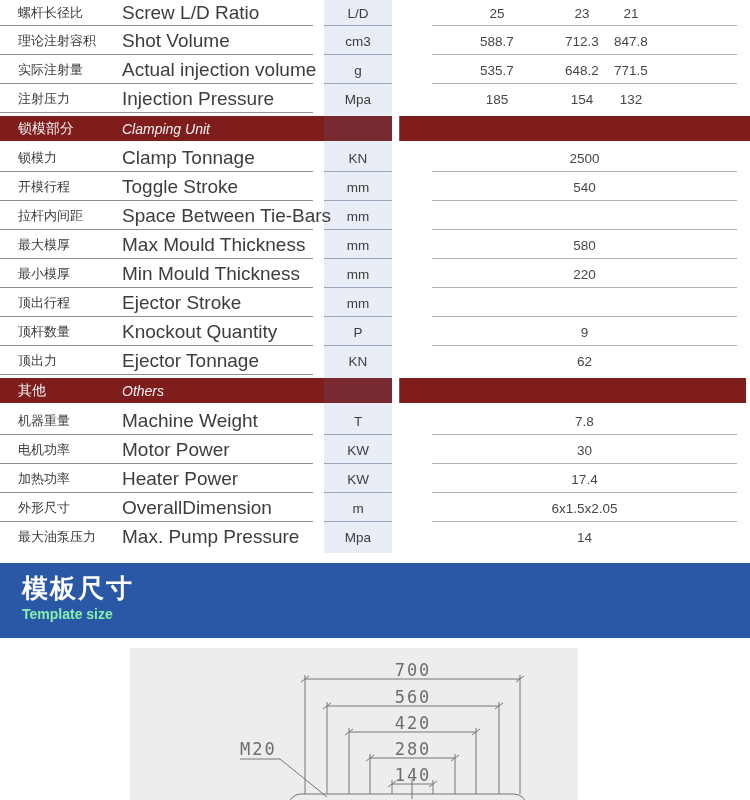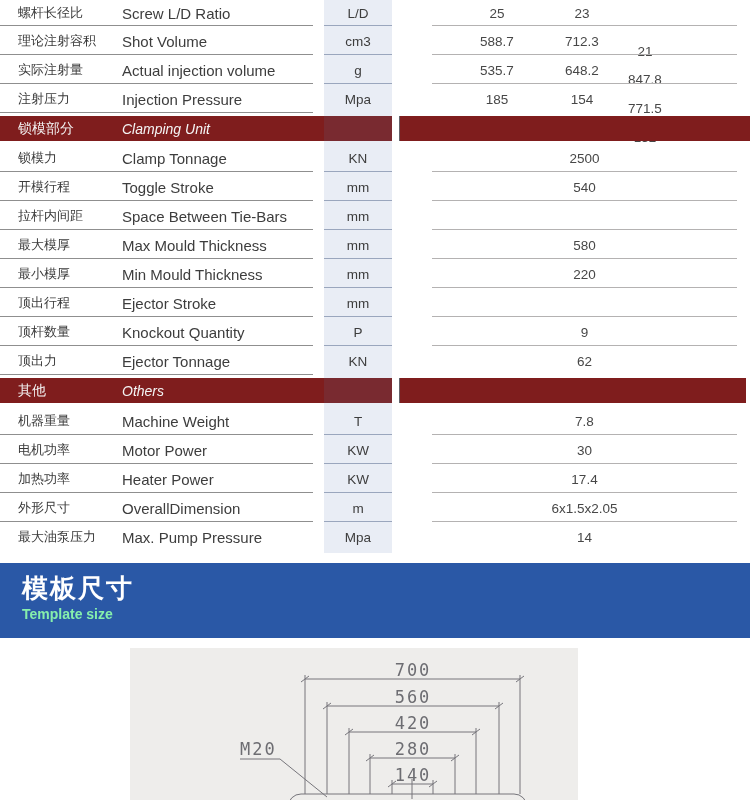--- a/index.html
+++ b/index.html
@@ -8,28 +8,28 @@
     background:#ffffff;font-family:"Liberation Sans",sans-serif;
   }
   
   .spec-table{position:absolute;top:0;left:0;width:750px;height:556px;}
   .unit-bg{position:absolute;left:324px;top:0;width:68px;height:553px;background:#e9edf5;}
   .row{position:relative;height:29px;}
   .row.first{height:26px;}
   .cn{position:absolute;left:18px;top:50%;transform:translateY(-50%);
       font-size:13px;color:#3a3a3a;white-space:nowrap;}
   .en{position:absolute;left:122px;top:50%;transform:translateY(-50%);
-      font-size:15px;color:#3d3d3d;white-space:nowrap;}
+      font-size:19px;color:#3d3d3d;white-space:nowrap;}
   .unit{position:absolute;left:324px;width:68px;top:50%;transform:translateY(-50%);
       text-align:center;font-size:13.5px;color:#3d3d3d;}
   .val{position:absolute;top:50%;transform:translateY(-50%);
       font-size:13.5px;color:#474747;text-align:center;white-space:nowrap;}
   .c1{left:452px;width:90px;}
   .c2{left:537px;width:90px;}
-  .c3{left:600px;width:90px;margin-top:38px;}
+  .c3{left:586px;width:90px;}
   .vm{left:432px;width:305px;}
   .ln{position:absolute;bottom:0;height:1px;}
   .ll{left:0;width:313px;background:#8f8f8f;}
   .lu{left:324px;width:68px;background:#9aa6bd;}
   .lv{left:432px;width:305px;background:#b4b2b2;}
   
   .band{position:relative;height:25px;background:#7f1d1d;text-align:right;}
   .band.b1{margin:3px 0 2px 0;}
   .band.b2{margin:3px 4px 3px 0;}
   .band .cn,.band .en{color:#f4f4f4;}

